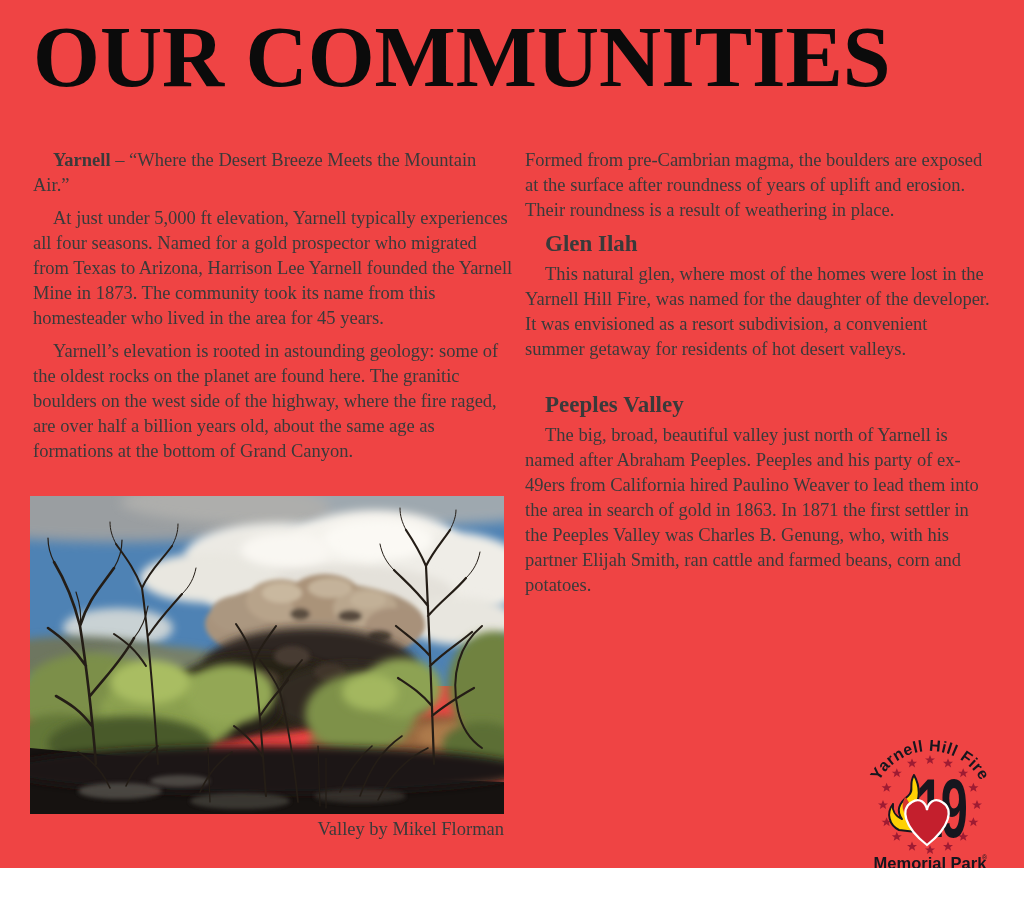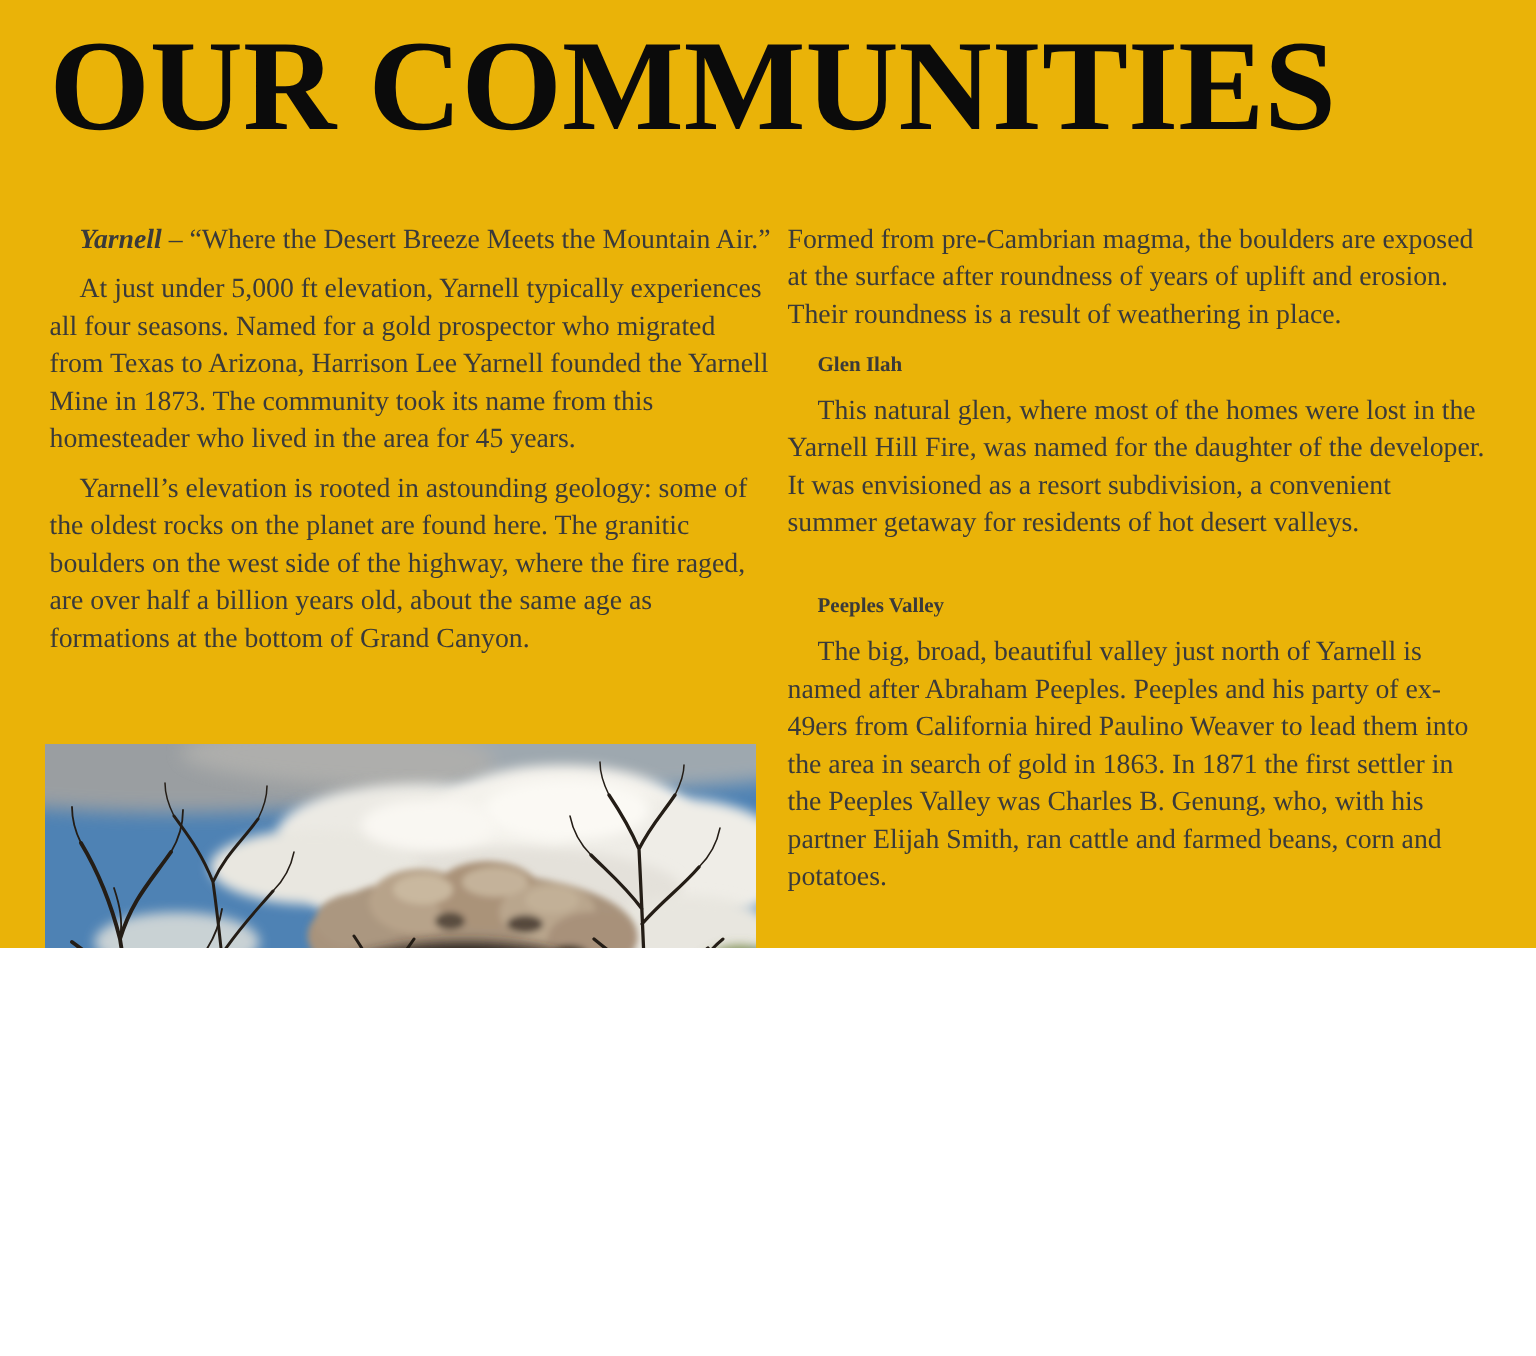--- a/index.html
+++ b/index.html
@@ -1,28 +1,28 @@
 <!DOCTYPE html>
 <html><head>
 <meta charset="utf-8">
 <style>
   html,body{margin:0;padding:0;background:#ffffff;}
-  .page{position:relative;width:1024px;height:632px;background:#eab308;overflow:hidden;
+  .page{position:relative;width:1024px;height:868px;background:#ef4444;overflow:hidden;
         font-family:"Liberation Serif","DejaVu Serif",serif;color:#3a3a3a;}
   .title{position:absolute;left:33px;top:14px;font-size:86px;line-height:86px;font-weight:bold;
          color:#0b0b0b;white-space:nowrap;letter-spacing:0;}
   .col{position:absolute;top:148px;font-size:18.5px;line-height:25px;}
   .col-left{left:33px;width:482px;}
   .col-right{left:525px;width:466px;}
   .col p{margin:0 0 8px 0;text-indent:20px;}
   .col p.noindent{text-indent:0;}
-  .col h3{font-size:14px;line-height:25px;font-weight:bold;color:#3a3a3a;
+  .col h3{font-size:23px;line-height:25px;font-weight:bold;color:#3a3a3a;
           margin:4px 0 6px 0;text-indent:20px;}
   .col h3.gap{margin-top:30px;font-family:Liberation Serif, serif;}
-  .bold{font-weight:bold;font-style:italic;}
+  .bold{font-weight:bold;}
   .photo{position:absolute;left:30px;top:496px;width:474px;height:318px;display:block;}
   .caption{position:absolute;left:30px;top:819px;width:474px;text-align:right;
            font-size:18.5px;color:#3a3a3a;}
   .logo{position:absolute;left:858px;top:733px;width:152px;height:152px;display:block;}
 </style>
 </head>
 <body>
 
 <div class="page">
 

